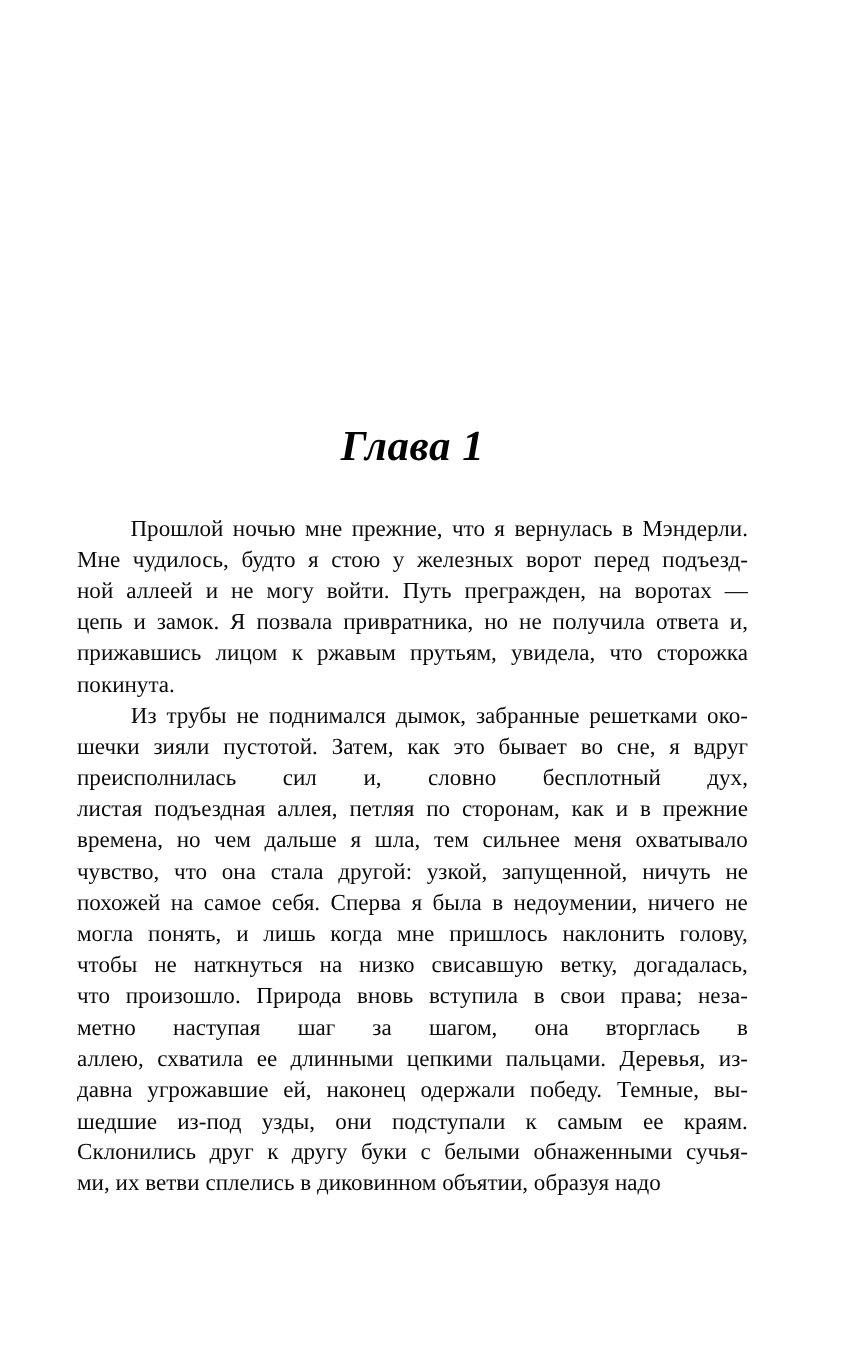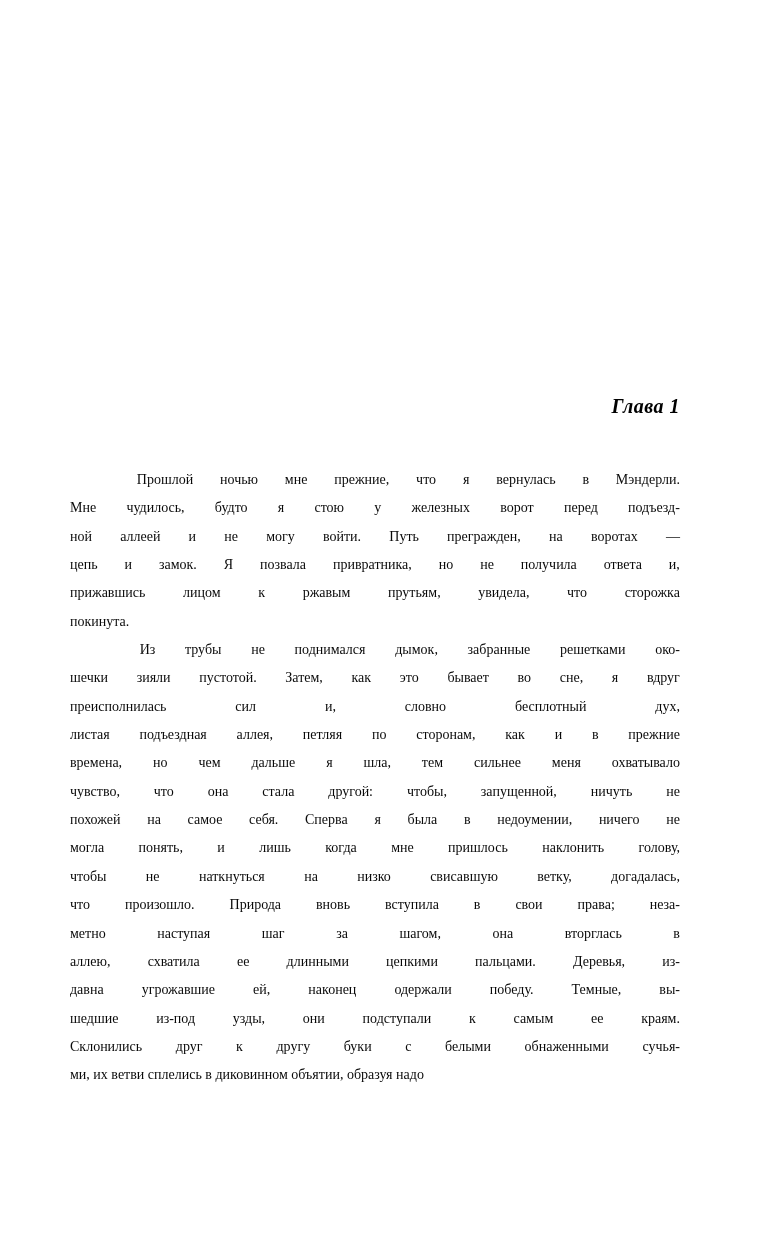--- a/index.html
+++ b/index.html
@@ -23,37 +23,37 @@
     top: 0;
     width: 610px;
   }
   .chapter-heading {
     margin: 0;
     padding: 0;
     position: absolute;
     left: 0;
     top: 388px;
     width: 610px;
-    text-align: right;
+    text-align: center;
     font-family: "Liberation Serif", "DejaVu Serif", serif;
     font-style: italic;
     font-weight: bold;
-    font-size: 20px;
+    font-size: 39px;
     line-height: 36px;
     letter-spacing: 0.5px;
     color: #000000;
     white-space: pre;
   }
   .body-text {
     position: absolute;
     left: 0;
     top: 466px;
     width: 610px;
     font-family: "Liberation Serif", "DejaVu Serif", serif;
-    font-size: 14px;
+    font-size: 21px;
     line-height: 28.35px;
     color: #0a0a0a;
   }
   .para {
     margin: 0;
     padding: 0;
     text-align: justify;
     text-justify: inter-word;
     hyphens: manual;
     -webkit-hyphens: manual;
@@ -95,21 +95,21 @@
           <div class="jline"><span class="w">цепь</span><span class="w">и</span><span class="w">замок.</span><span class="w">Я</span><span class="w">позвала</span><span class="w">привратника,</span><span class="w">но</span><span class="w">не</span><span class="w">получила</span><span class="w">ответа</span><span class="w">и,</span></div>
           <div class="jline"><span class="w">прижавшись</span><span class="w">лицом</span><span class="w">к</span><span class="w">ржавым</span><span class="w">прутьям,</span><span class="w">увидела,</span><span class="w">что</span><span class="w">сторожка</span></div>
           <div class="jline ragged"><span class="w">покинута.</span></div>
         </div>
       <div class="para">
           <div class="jline"><span class="indent"></span><span class="w">Из</span><span class="w">трубы</span><span class="w">не</span><span class="w">поднимался</span><span class="w">дымок,</span><span class="w">забранные</span><span class="w">решетками</span><span class="w">око-</span></div>
           <div class="jline"><span class="w">шечки</span><span class="w">зияли</span><span class="w">пустотой.</span><span class="w">Затем,</span><span class="w">как</span><span class="w">это</span><span class="w">бывает</span><span class="w">во</span><span class="w">сне,</span><span class="w">я</span><span class="w">вдруг</span></div>
           <div class="jline"><span class="w">преисполнилась</span><span class="w">сил</span><span class="w">и,</span><span class="w">словно</span><span class="w">бесплотный</span><span class="w">дух,</span></div>
           <div class="jline"><span class="w">листая</span><span class="w">подъездная</span><span class="w">аллея,</span><span class="w">петляя</span><span class="w">по</span><span class="w">сторонам,</span><span class="w">как</span><span class="w">и</span><span class="w">в</span><span class="w">прежние</span></div>
           <div class="jline"><span class="w">времена,</span><span class="w">но</span><span class="w">чем</span><span class="w">дальше</span><span class="w">я</span><span class="w">шла,</span><span class="w">тем</span><span class="w">сильнее</span><span class="w">меня</span><span class="w">охватывало</span></div>
-          <div class="jline"><span class="w">чувство,</span><span class="w">что</span><span class="w">она</span><span class="w">стала</span><span class="w">другой:</span><span class="w">чтобы,</span><span class="w">запущенной,</span><span class="w">ничуть</span><span class="w">не</span></div>
+          <div class="jline"><span class="w">чувство,</span><span class="w">что</span><span class="w">она</span><span class="w">стала</span><span class="w">другой:</span><span class="w">узкой,</span><span class="w">запущенной,</span><span class="w">ничуть</span><span class="w">не</span></div>
           <div class="jline"><span class="w">похожей</span><span class="w">на</span><span class="w">самое</span><span class="w">себя.</span><span class="w">Сперва</span><span class="w">я</span><span class="w">была</span><span class="w">в</span><span class="w">недоумении,</span><span class="w">ничего</span><span class="w">не</span></div>
           <div class="jline"><span class="w">могла</span><span class="w">понять,</span><span class="w">и</span><span class="w">лишь</span><span class="w">когда</span><span class="w">мне</span><span class="w">пришлось</span><span class="w">наклонить</span><span class="w">голову,</span></div>
           <div class="jline"><span class="w">чтобы</span><span class="w">не</span><span class="w">наткнуться</span><span class="w">на</span><span class="w">низко</span><span class="w">свисавшую</span><span class="w">ветку,</span><span class="w">догадалась,</span></div>
           <div class="jline"><span class="w">что</span><span class="w">произошло.</span><span class="w">Природа</span><span class="w">вновь</span><span class="w">вступила</span><span class="w">в</span><span class="w">свои</span><span class="w">права;</span><span class="w">неза-</span></div>
           <div class="jline"><span class="w">метно</span><span class="w">наступая</span><span class="w">шаг</span><span class="w">за</span><span class="w">шагом,</span><span class="w">она</span><span class="w">вторглась</span><span class="w">в</span></div>
           <div class="jline"><span class="w">аллею,</span><span class="w">схватила</span><span class="w">ее</span><span class="w">длинными</span><span class="w">цепкими</span><span class="w">пальцами.</span><span class="w">Деревья,</span><span class="w">из-</span></div>
           <div class="jline"><span class="w">давна</span><span class="w">угрожавшие</span><span class="w">ей,</span><span class="w">наконец</span><span class="w">одержали</span><span class="w">победу.</span><span class="w">Темные,</span><span class="w">вы-</span></div>
           <div class="jline"><span class="w">шедшие</span><span class="w">из-под</span><span class="w">узды,</span><span class="w">они</span><span class="w">подступали</span><span class="w">к</span><span class="w">самым</span><span class="w">ее</span><span class="w">краям.</span></div>
           <div class="jline"><span class="w">Склонились</span><span class="w">друг</span><span class="w">к</span><span class="w">другу</span><span class="w">буки</span><span class="w">с</span><span class="w">белыми</span><span class="w">обнаженными</span><span class="w">сучья-</span></div>
           <div class="jline ragged"><span class="w">ми, </span><span class="w">их </span><span class="w">ветви </span><span class="w">сплелись </span><span class="w">в </span><span class="w">диковинном </span><span class="w">объятии, </span><span class="w">образуя </span><span class="w">надо</span></div>

